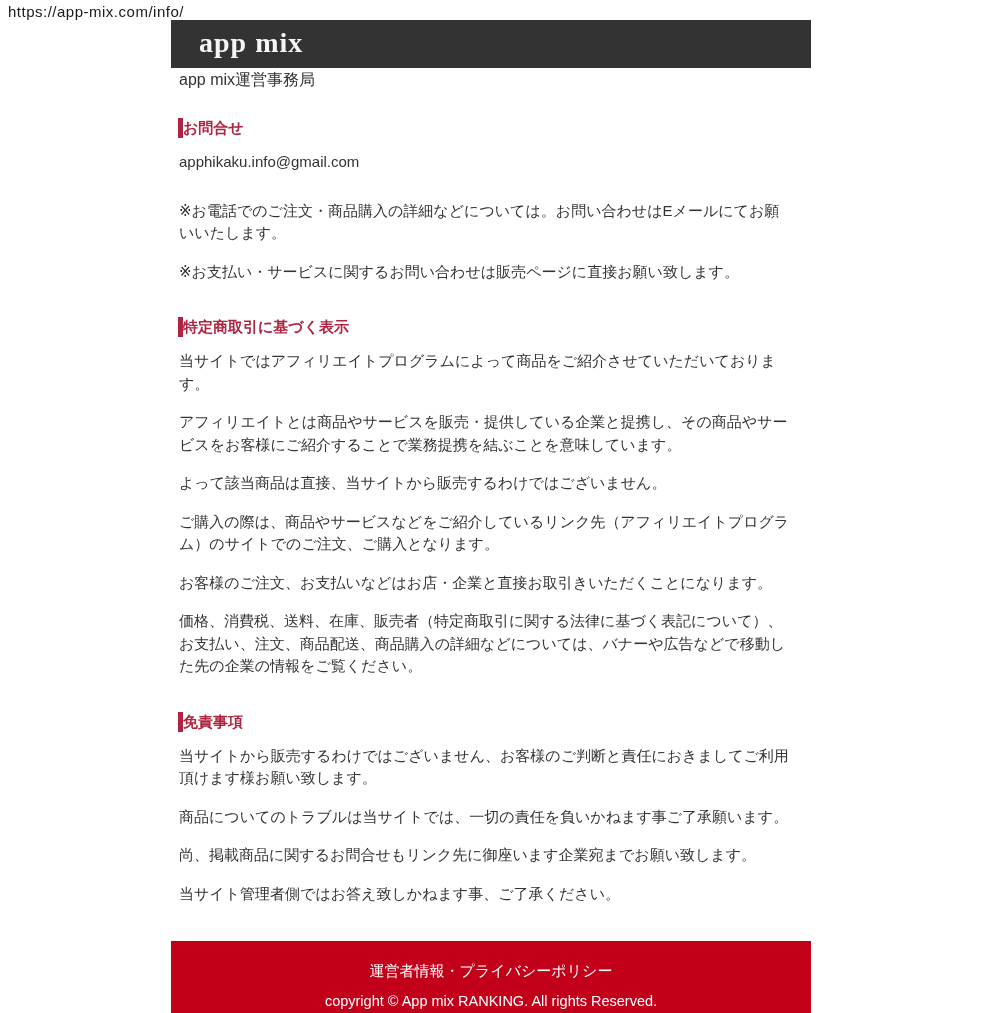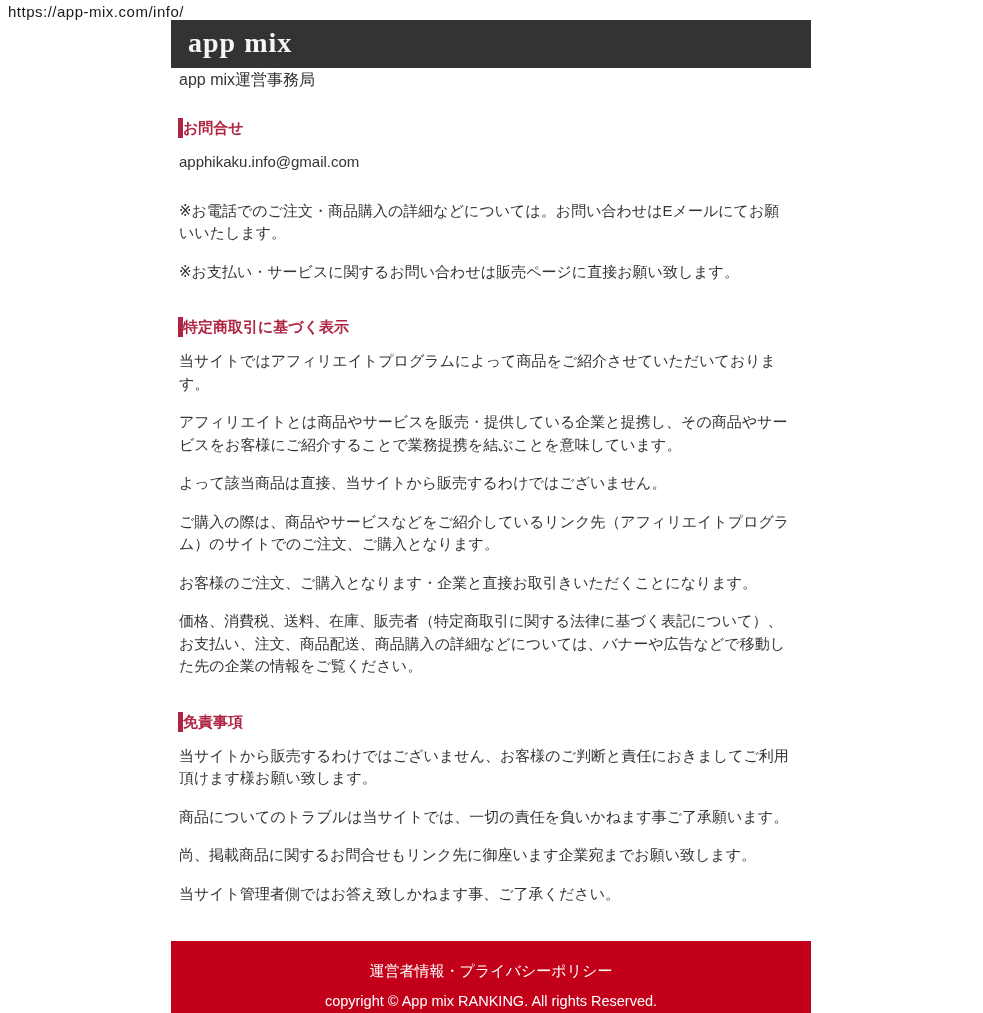--- a/index.html
+++ b/index.html
@@ -34,21 +34,21 @@
     background: #333333;
     height: 48px;
     display: flex;
     align-items: center;
   }
   .site-title {
     font-family: "Liberation Serif", "DejaVu Serif", serif;
     font-weight: bold;
     font-size: 28px;
     color: #f5f5f5;
-    margin: 4px;
+    margin: 15px;
     padding: 0 0 2px 13px;
     letter-spacing: 1px;
     cursor: pointer;
   }
   .content {
     padding: 0 17px 0 8px;
     font-size: 15px;
     line-height: 1.5;
   }
   .intro {
@@ -116,21 +116,21 @@
         <p>※お電話でのご注文・商品購入の詳細などについては。お問い合わせはEメールにてお願いいたします。</p>
         <p>※お支払い・サービスに関するお問い合わせは販売ページに直接お願い致します。</p>
       </section>
 
       <section>
         <h2 class="section-heading">特定商取引に基づく表示</h2>
         <p>当サイトではアフィリエイトプログラムによって商品をご紹介させていただいております。</p>
         <p>アフィリエイトとは商品やサービスを販売・提供している企業と提携し、その商品やサービスをお客様にご紹介することで業務提携を結ぶことを意味しています。</p>
         <p>よって該当商品は直接、当サイトから販売するわけではございません。</p>
         <p>ご購入の際は、商品やサービスなどをご紹介しているリンク先（アフィリエイトプログラム）のサイトでのご注文、ご購入となります。</p>
-        <p>お客様のご注文、ご購入となります・企業と直接お取引きいただくことになります。</p>
+        <p>お客様のご注文、お支払いなどはお店・企業と直接お取引きいただくことになります。</p>
         <p>価格、消費税、送料、在庫、販売者（特定商取引に関する法律に基づく表記について）、お支払い、注文、商品配送、商品購入の詳細などについては、バナーや広告などで移動した先の企業の情報をご覧ください。</p>
       </section>
 
       <section>
         <h2 class="section-heading">免責事項</h2>
         <p>当サイトから販売するわけではございません、お客様のご判断と責任におきましてご利用頂けます様お願い致します。</p>
         <p>商品についてのトラブルは当サイトでは、一切の責任を負いかねます事ご了承願います。</p>
         <p>尚、掲載商品に関するお問合せもリンク先に御座います企業宛までお願い致します。</p>
         <p>当サイト管理者側ではお答え致しかねます事、ご了承ください。</p>
       </section>

